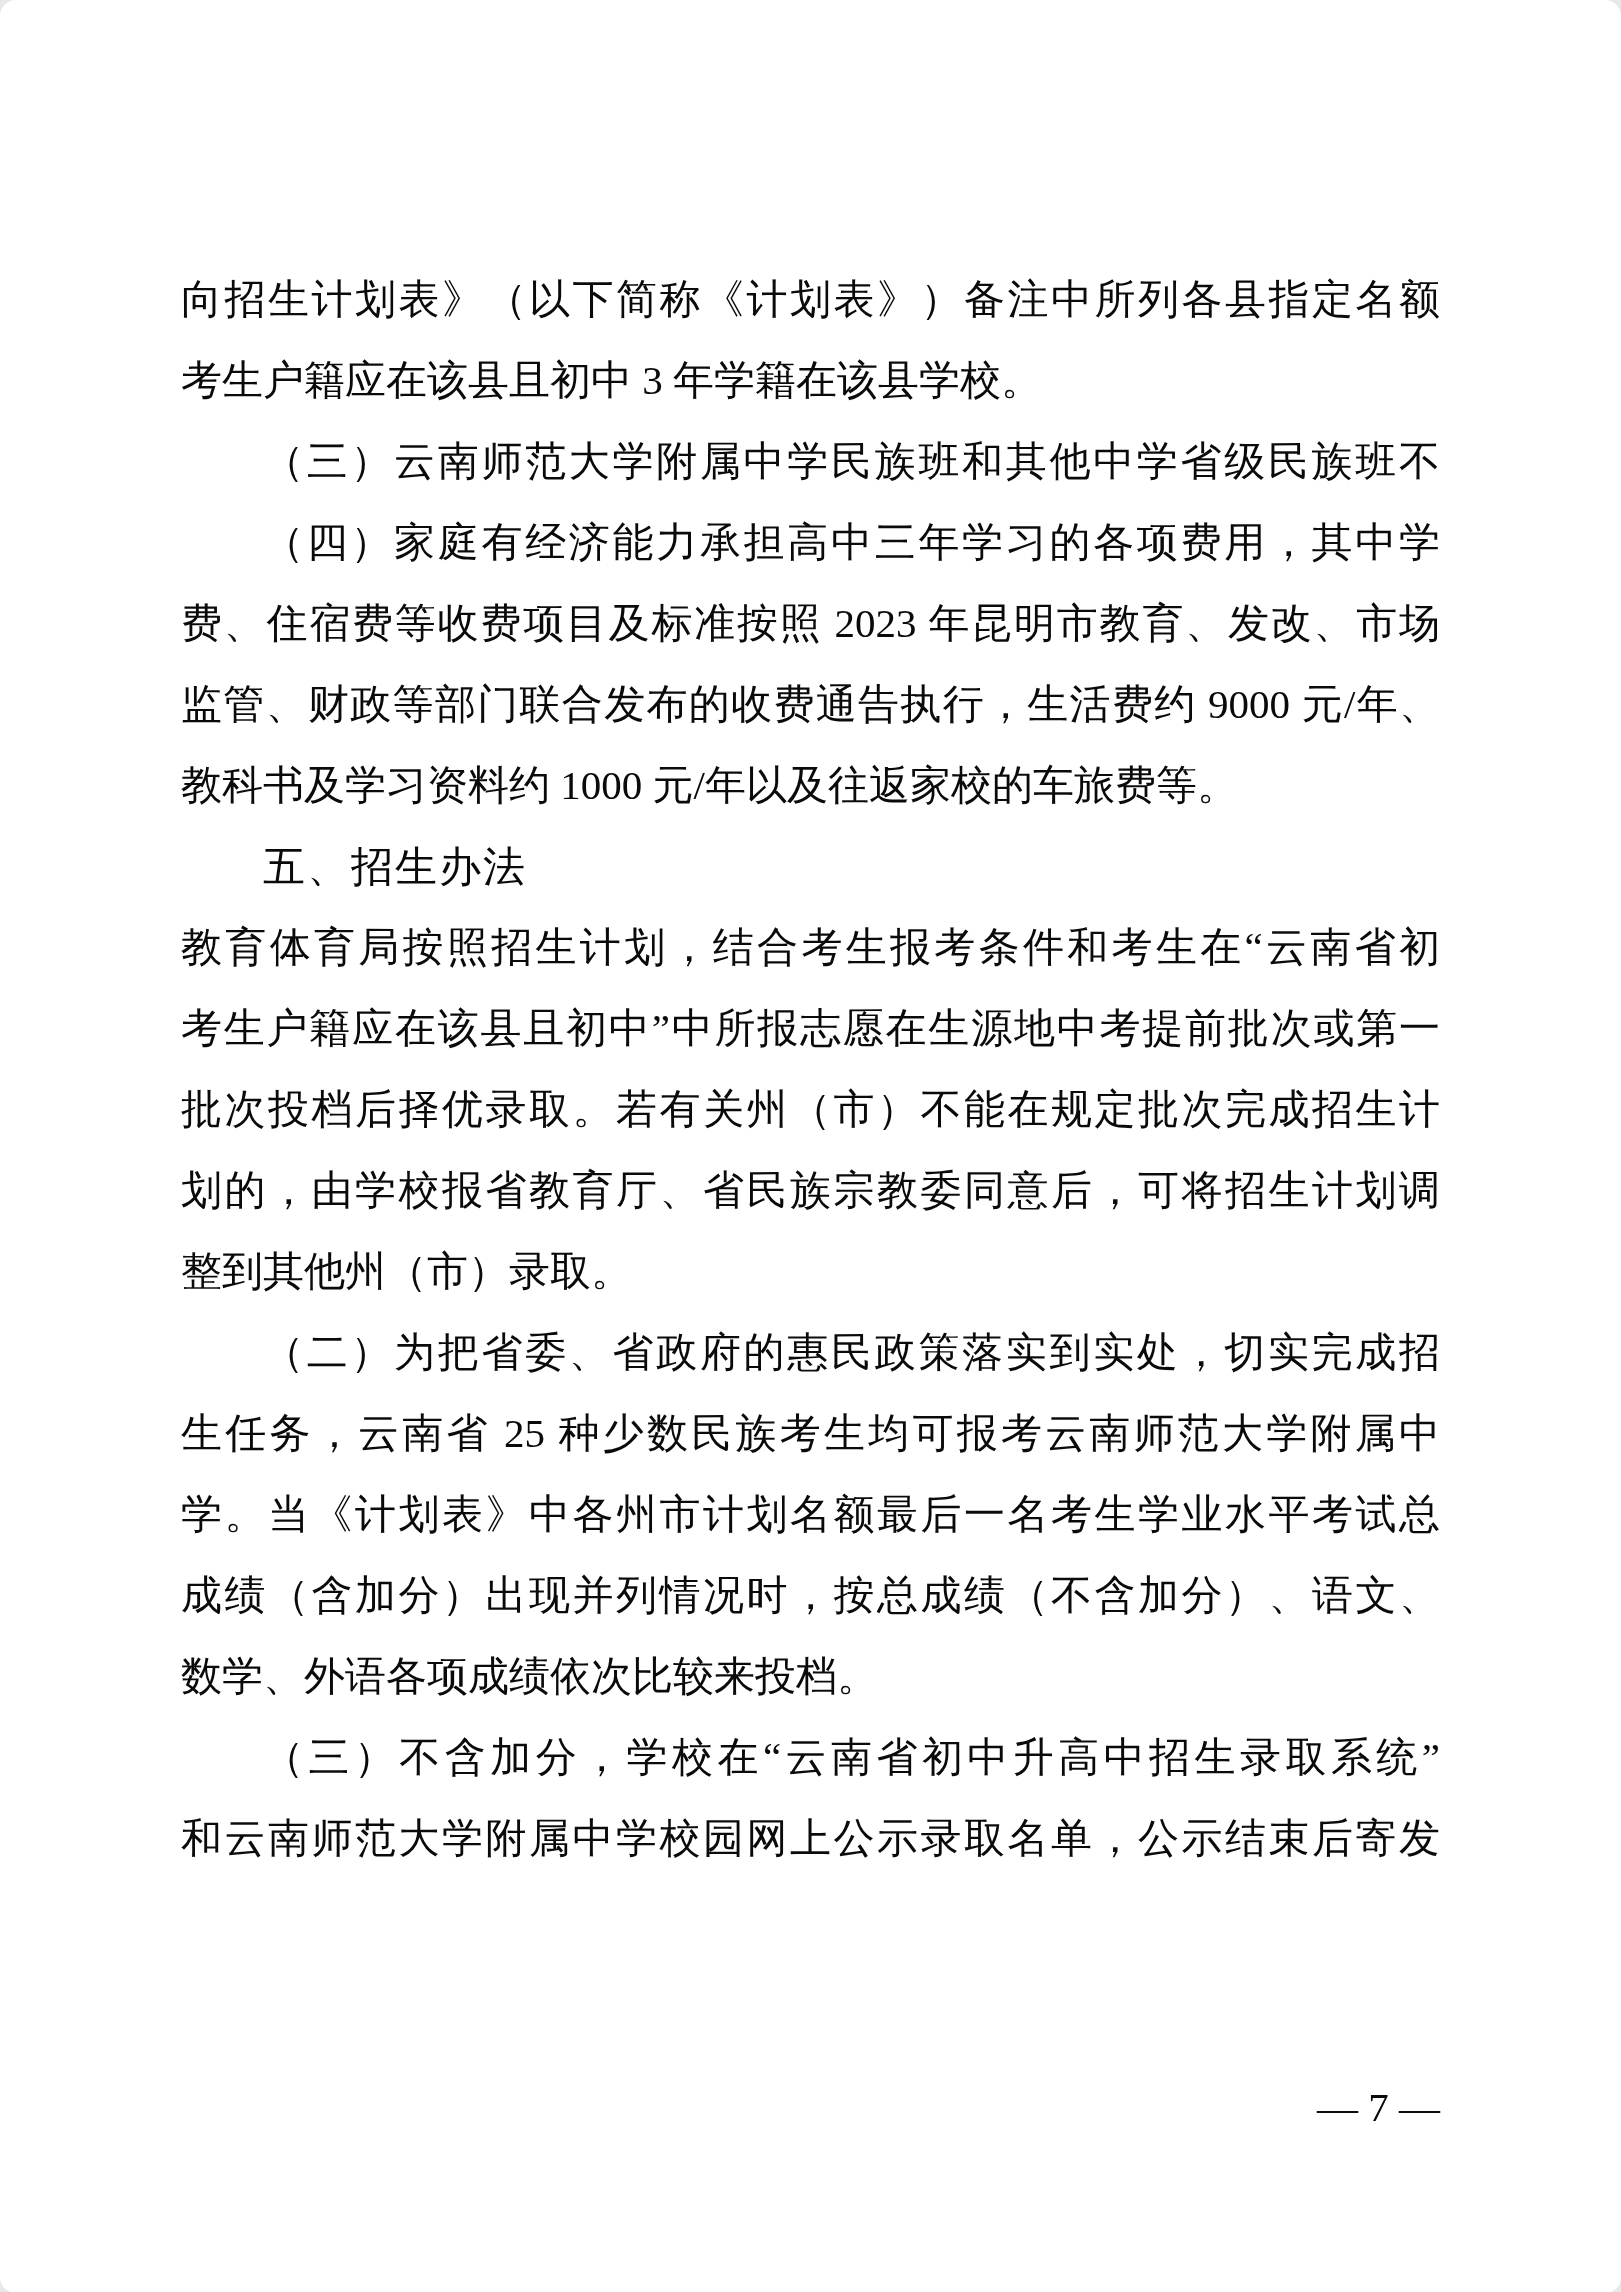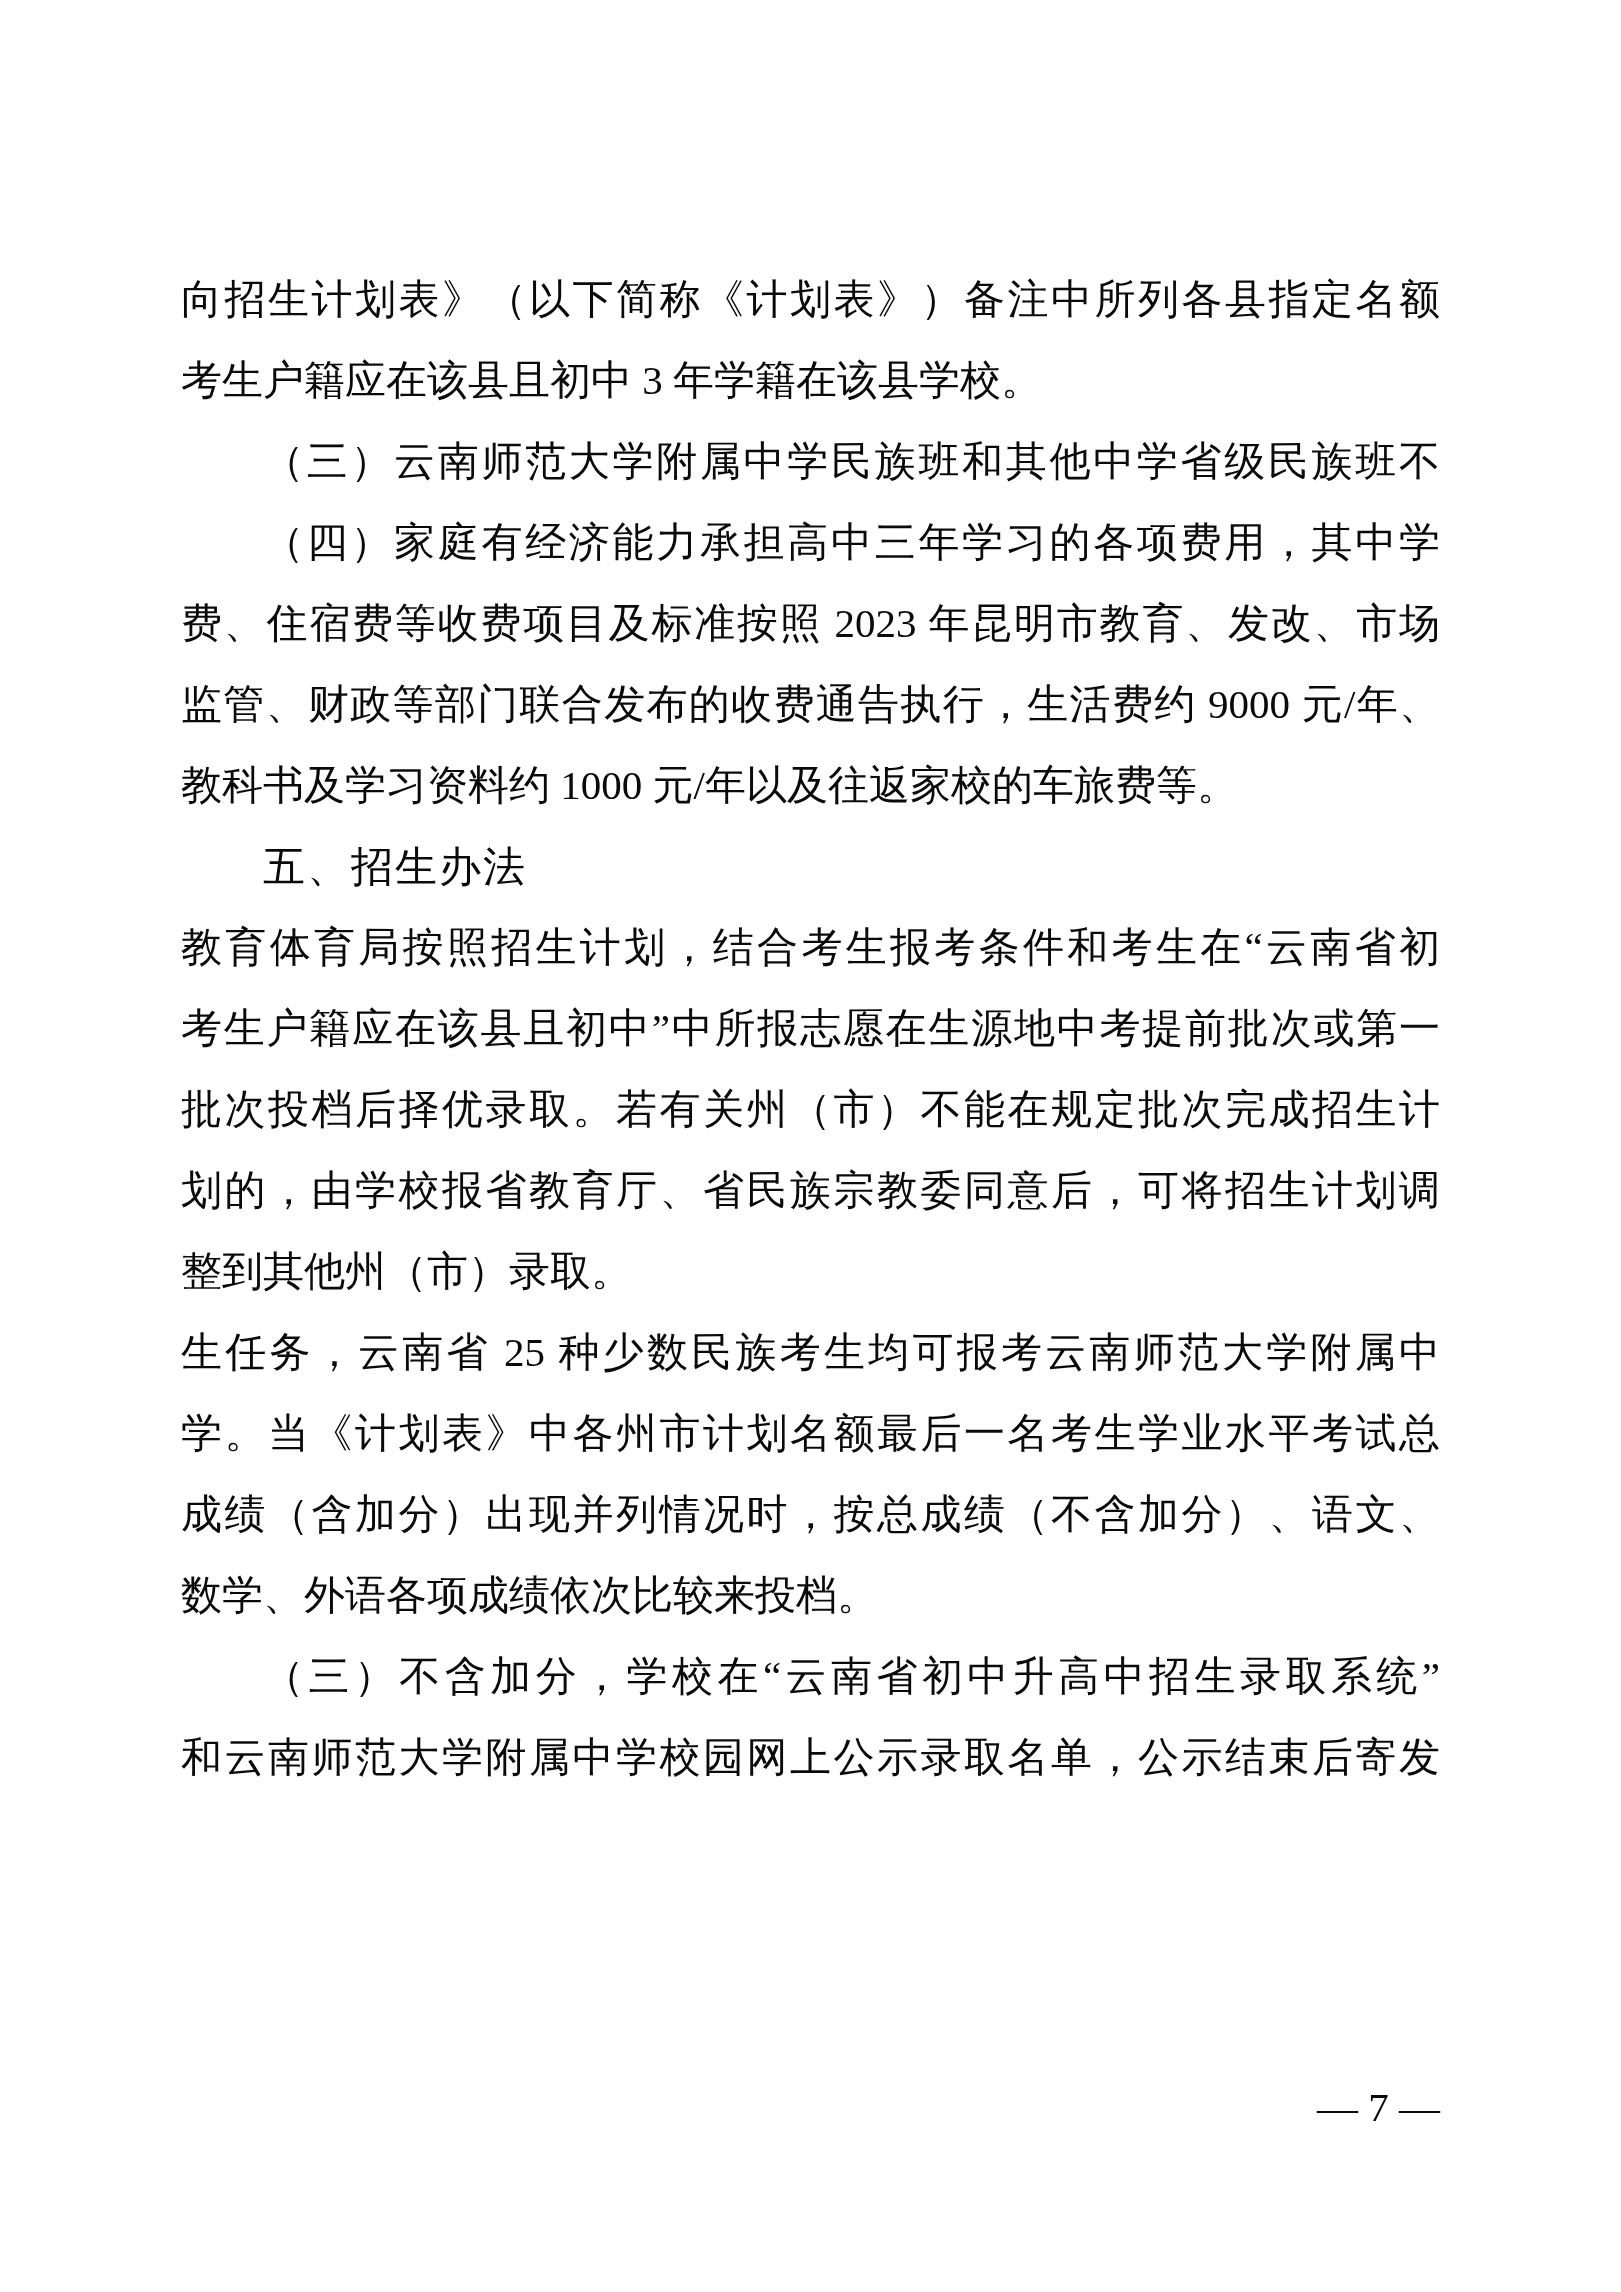--- a/index.html
+++ b/index.html
@@ -7,20 +7,21 @@
     padding: 0;
     background: #e8e8e8;
   }
   .page {
     position: relative;
     width: 1621px;
     height: 2293px;
     margin: 0 auto;
     background: #ffffff;
     overflow: hidden;
+    border-radius: 16px;
   }
   .content {
     position: absolute;
     left: 181px;
     top: 259px;
     width: 1259px;
   }
   .line {
     font-family: "Liberation Serif", "DejaVu Serif", serif;
     font-size: 41px;
@@ -67,20 +68,21 @@
     <div class="line fill indent">（四）家庭有经济能力承担高中三年学习的各项费用，其中学</div>
     <div class="line fill">费、住宿费等收费项目及标准按照 2023 年昆明市教育、发改、市场</div>
     <div class="line fill">监管、财政等部门联合发布的收费通告执行，生活费约 9000 元/年、</div>
     <div class="line">教科书及学习资料约 1000 元/年以及往返家校的车旅费等。</div>
     <div class="line heading indent">五、招生办法</div>
     <div class="line fill">教育体育局按照招生计划，结合考生报考条件和考生在“云南省初</div>
     <div class="line fill">考生户籍应在该县且初中”中所报志愿在生源地中考提前批次或第一</div>
     <div class="line fill">批次投档后择优录取。若有关州（市）不能在规定批次完成招生计</div>
     <div class="line fill">划的，由学校报省教育厅、省民族宗教委同意后，可将招生计划调</div>
     <div class="line">整到其他州（市）录取。</div>
+    <div class="line fill indent">（二）为把省委、省政府的惠民政策落实到实处，切实完成招</div>
     <div class="line fill">生任务，云南省 25 种少数民族考生均可报考云南师范大学附属中</div>
     <div class="line fill">学。当《计划表》中各州市计划名额最后一名考生学业水平考试总</div>
     <div class="line fill">成绩（含加分）出现并列情况时，按总成绩（不含加分）、语文、</div>
     <div class="line">数学、外语各项成绩依次比较来投档。</div>
     <div class="line fill indent">（三）不含加分，学校在“云南省初中升高中招生录取系统”</div>
     <div class="line fill">和云南师范大学附属中学校园网上公示录取名单，公示结束后寄发</div>
   </div>
   <div class="footer">— 7 —</div>
 </div>
 

